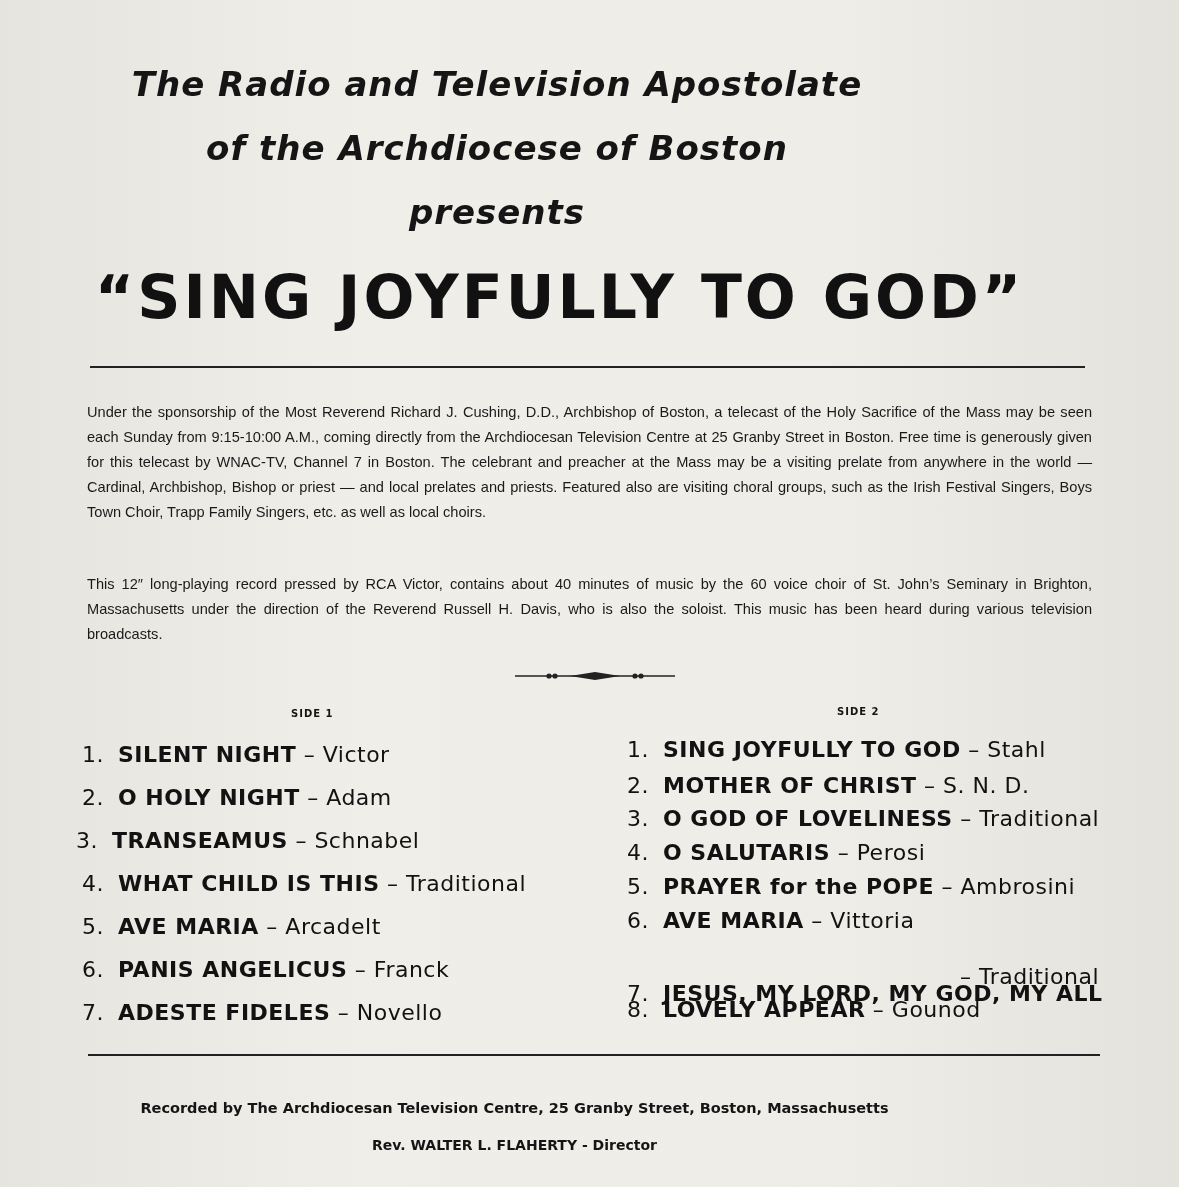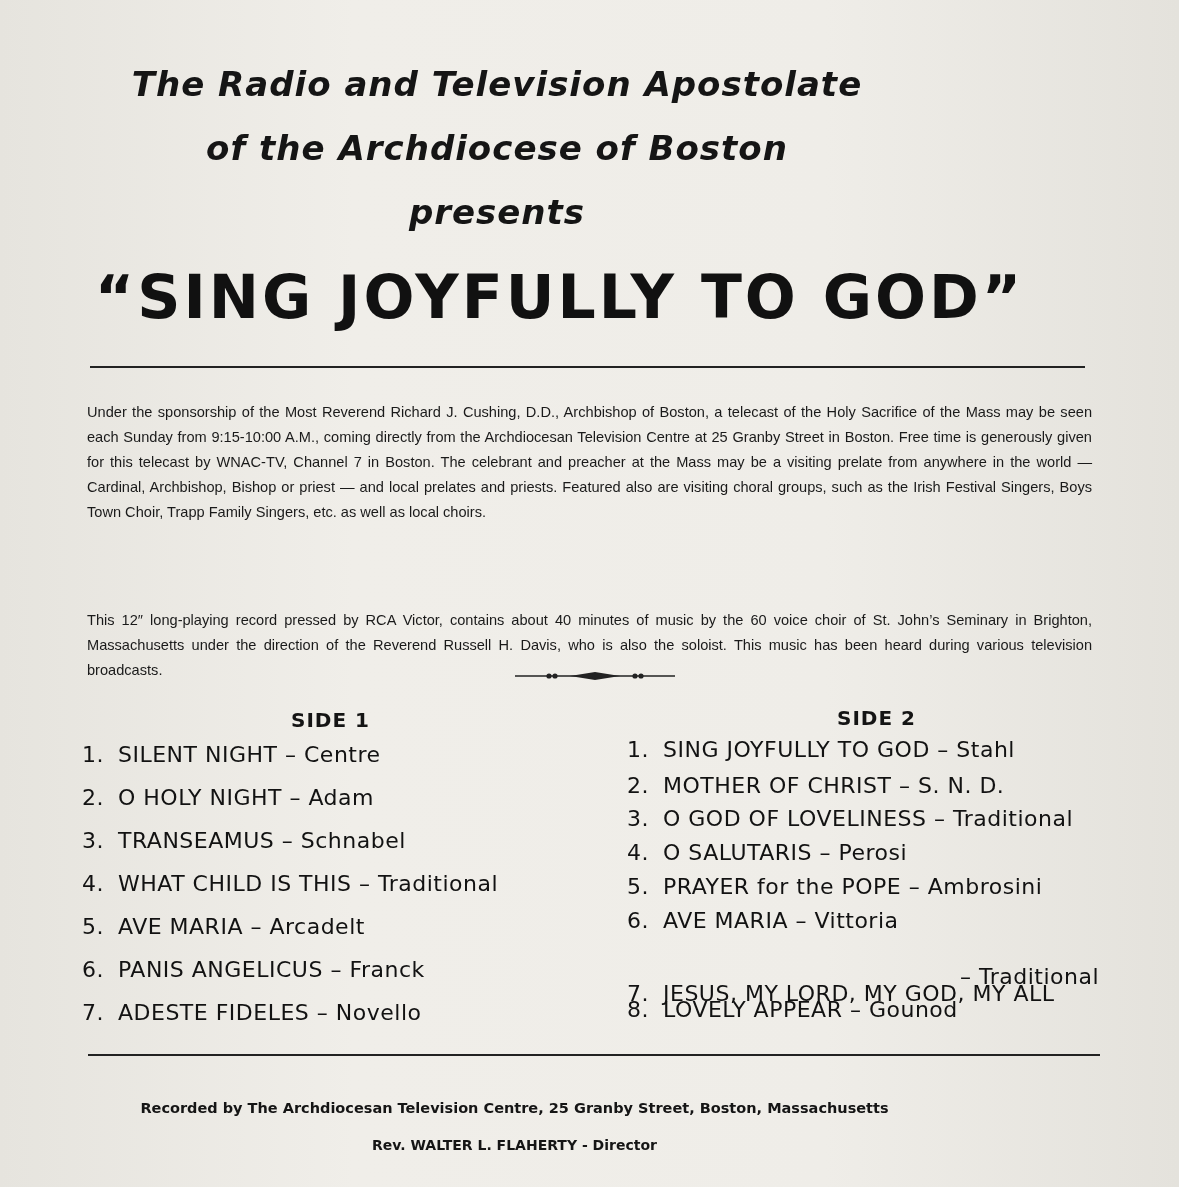--- a/index.html
+++ b/index.html
@@ -26,65 +26,65 @@
   }
   .rule { position: absolute; height: 2px; background: #222; }
   .para {
     position: absolute; left: 87px; width: 1005px;
     font-family: "Liberation Sans", sans-serif; font-size: 14.6px;
     line-height: 25px; text-align: justify; color: #1a1a1a;
   }
   .ornament { position: absolute; left: 515px; top: 669px; width: 160px; height: 14px; }
   .side-head {
     position: absolute; font-family: "DejaVu Sans", sans-serif; font-weight: bold;
-    font-size: 20px; letter-spacing: 1px;
+    font-size: 10px; letter-spacing: 1px;
   }
   .track {
     position: absolute; font-family: "DejaVu Sans", sans-serif;
     font-size: 22px; letter-spacing: 0.5px; white-space: nowrap; color: #121212;
   }
   .track .num { display: inline-block; width: 36px; }
-  .track .name { font-weight: normal; }
+  .track .name { font-weight: bold; }
   .track .sep, .track .comp { font-weight: normal; }
   .foot {
     position: absolute; left: 0; width: 1029px; text-align: center;
     font-family: "DejaVu Sans", sans-serif; font-weight: bold; font-size: 14.5px; color: #151515;
   }
 </style>
 </head>
 <body>
 
 <div class="paper"></div>
 
 <div class="head-line" style="top:64px;">The Radio and Television Apostolate</div>
 <div class="head-line" style="top:128px;">of the Archdiocese of Boston</div>
 <div class="head-line" style="top:192px;text-align:center;">presents</div>
 <div class="title">“SING JOYFULLY TO GOD”</div>
 
 <div class="rule" style="left:90px; top:366px; width:995px;"></div>
 
 <div class="para" style="top:400px;">Under the sponsorship of the Most Reverend Richard J. Cushing, D.D., Archbishop of Boston, a telecast of the Holy Sacrifice of the Mass may be seen each Sunday from 9:15-10:00 A.M., coming directly from the Archdiocesan Television Centre at 25 Granby Street in Boston. Free time is generously given for this telecast by WNAC-TV, Channel 7 in Boston. The celebrant and preacher at the Mass may be a visiting prelate from anywhere in the world — Cardinal, Archbishop, Bishop or priest — and local prelates and priests. Featured also are visiting choral groups, such as the Irish Festival Singers, Boys Town Choir, Trapp Family Singers, etc. as well as local choirs.</div>
-<div class="para" style="top:572px;margin-top:36px;">This 12″ long-playing record pressed by RCA Victor, contains about 40 minutes of music by the 60 voice choir of St. John’s Seminary in Brighton, Massachusetts under the direction of the Reverend Russell H. Davis, who is also the soloist. This music has been heard during various television broadcasts.</div>
+<div class="para" style="top:572px;">This 12″ long-playing record pressed by RCA Victor, contains about 40 minutes of music by the 60 voice choir of St. John’s Seminary in Brighton, Massachusetts under the direction of the Reverend Russell H. Davis, who is also the soloist. This music has been heard during various television broadcasts.</div>
 
 <svg class="ornament" viewBox="0 0 160 14">
   <line x1="0" y1="7" x2="160" y2="7" stroke="#222" stroke-width="1.5"></line>
   <circle cx="34" cy="7" r="2.6" fill="#222"></circle>
     <circle cx="40" cy="7" r="2.6" fill="#222"></circle>
   <circle cx="120" cy="7" r="2.6" fill="#222"></circle>
     <circle cx="126" cy="7" r="2.6" fill="#222"></circle>
   <path d="M55 7 L80 3 L105 7 L80 11 Z" fill="#222"></path>
   <circle cx="80" cy="7" r="3" fill="#222"></circle>
 </svg>
 
 <div class="side-head" style="left:291px; top:708px;">SIDE 1</div>
 <div class="side-head" style="left:837px; top:706px;">SIDE 2</div>
 
-<div class="track" style="left:82px; top:742px;"><span class="num">1.</span><span class="name">SILENT NIGHT</span><span class="sep"> – </span><span class="comp">Centre</span></div>
+<div class="track" style="left:82px; top:742px;"><span class="num">1.</span><span class="name">SILENT NIGHT</span><span class="sep"> – </span><span class="comp">Victor</span></div>
 <div class="track" style="left:82px; top:785px;"><span class="num">2.</span><span class="name">O HOLY NIGHT</span><span class="sep"> – </span><span class="comp">Adam</span></div>
-<div class="track" style="left:82px; top:828px;"><span class="num">3.</span><span class="name">TRANSEAMUS</span><span class="sep"> – </span><span class="comp">Schnabel</span></div>
+<div class="track" style="left:76px; top:828px;"><span class="num">3.</span><span class="name">TRANSEAMUS</span><span class="sep"> – </span><span class="comp">Schnabel</span></div>
 <div class="track" style="left:82px; top:871px;"><span class="num">4.</span><span class="name">WHAT CHILD IS THIS</span><span class="sep"> – </span><span class="comp">Traditional</span></div>
 <div class="track" style="left:82px; top:914px;"><span class="num">5.</span><span class="name">AVE MARIA</span><span class="sep"> – </span><span class="comp">Arcadelt</span></div>
 <div class="track" style="left:82px; top:957px;"><span class="num">6.</span><span class="name">PANIS ANGELICUS</span><span class="sep"> – </span><span class="comp">Franck</span></div>
 <div class="track" style="left:82px; top:1000px;"><span class="num">7.</span><span class="name">ADESTE FIDELES</span><span class="sep"> – </span><span class="comp">Novello</span></div>
 
 <div class="track" style="left:627px; top:737px;"><span class="num">1.</span><span class="name">SING JOYFULLY TO GOD</span><span class="sep"> – </span><span class="comp">Stahl</span></div>
 <div class="track" style="left:627px; top:773px;"><span class="num">2.</span><span class="name">MOTHER OF CHRIST</span><span class="sep"> – </span><span class="comp">S. N. D.</span></div>
 <div class="track" style="left:627px; top:806px;"><span class="num">3.</span><span class="name">O GOD OF LOVELINESS</span><span class="sep"> – </span><span class="comp">Traditional</span></div>
 <div class="track" style="left:627px; top:840px;"><span class="num">4.</span><span class="name">O SALUTARIS</span><span class="sep"> – </span><span class="comp">Perosi</span></div>
 <div class="track" style="left:627px; top:874px;"><span class="num">5.</span><span class="name">PRAYER for the POPE</span><span class="sep"> – </span><span class="comp">Ambrosini</span></div>

